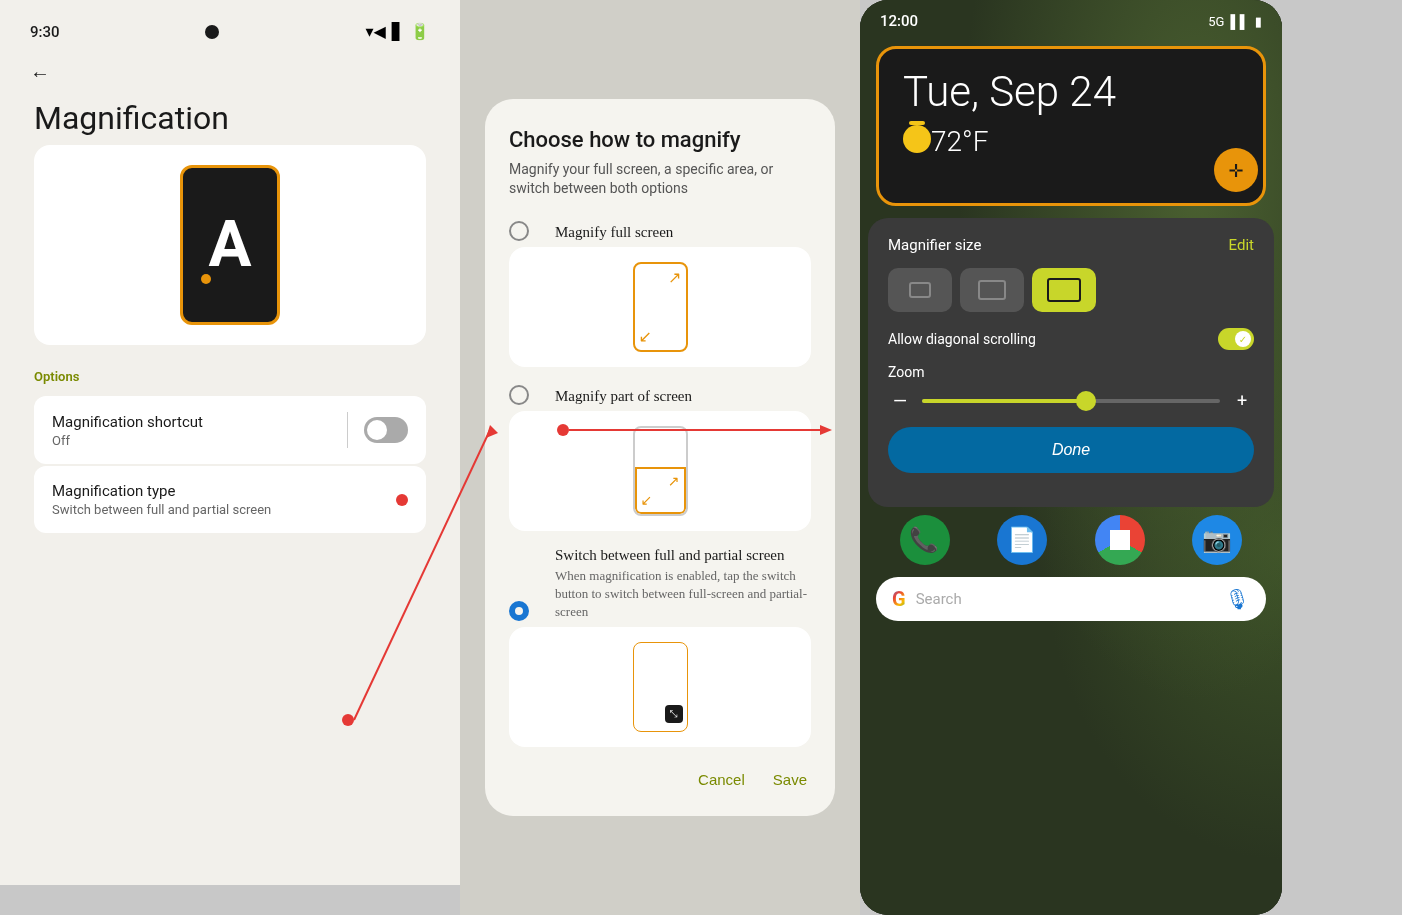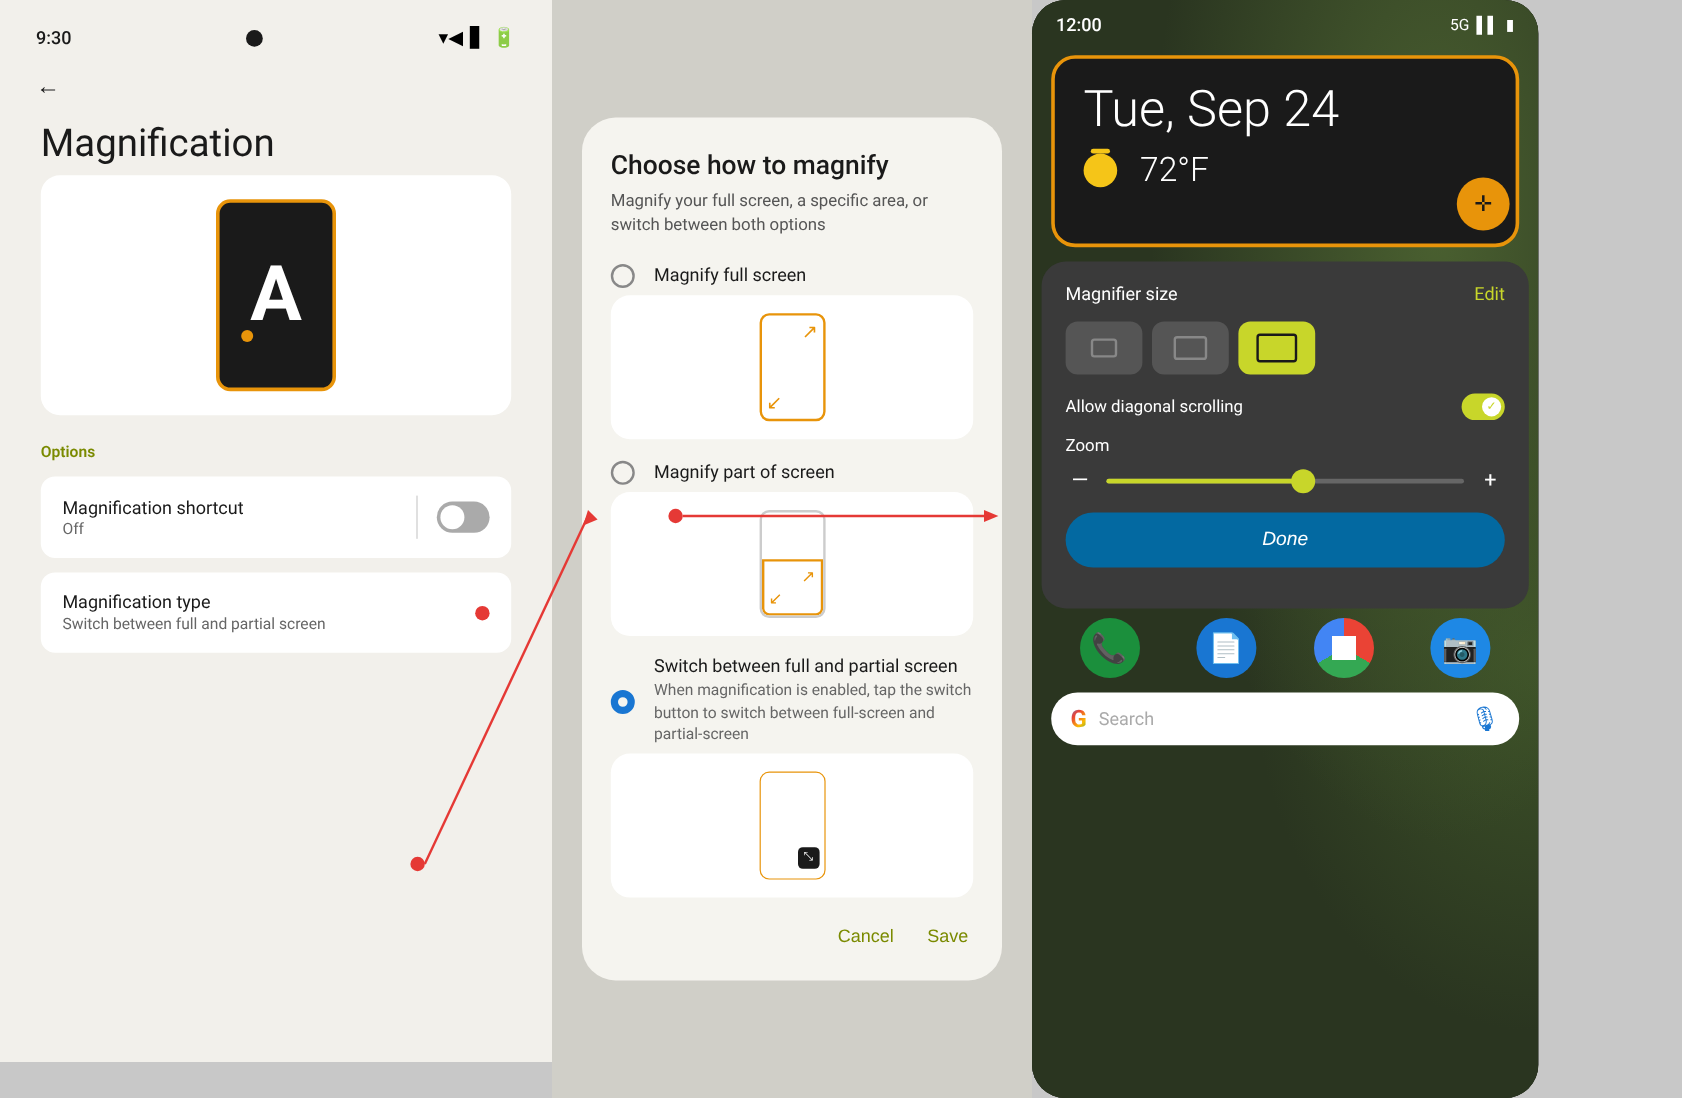--- a/index.html
+++ b/index.html
@@ -229,23 +229,24 @@
 
     .dialog-subtitle {
       font-size: 14px;
       color: #555;
       margin-bottom: 20px;
       line-height: 1.4;
     }
 
     .radio-option {
       display: flex;
-      align-items: center;
-      gap: 16px;
+      align-items: flex-end;
+      gap: 26px;
       margin-bottom: 6px;
+      font-family: Liberation Serif, serif;
     }
 
     .radio-circle {
       width: 20px;
       height: 20px;
       border-radius: 50%;
       border: 2px solid #888;
       flex-shrink: 0;
       margin-top: 2px;
     }
@@ -421,22 +422,22 @@
 
     .clock-date {
       font-size: 42px;
       font-weight: 300;
       color: #fff;
       line-height: 1.1;
     }
 
     .clock-weather {
       display: flex;
-      align-items: center;
-      gap: 19px;
+      align-items: flex-start;
+      gap: 0;
       margin-top: 10px;
     }
 
     .weather-icon-sun {
       width: 28px;
       height: 28px;
       background: #f5c518;
       border-radius: 50%;
       position: relative;
       flex-shrink: 0;
@@ -738,21 +739,21 @@
       <div class="setting-item-left">
         <div class="setting-item-title">Magnification shortcut</div>
         <div class="setting-item-subtitle">Off</div>
       </div>
       <div class="setting-divider"></div>
       <div class="toggle toggle-off">
         <div class="toggle-thumb"></div>
       </div>
     </div>
 
-    <div class="setting-item" style="margin-top:12px;">
+    <div class="setting-item" style="margin-top:2px;">
       <div class="setting-item-left">
         <div class="setting-item-title">Magnification type</div>
         <div class="setting-item-subtitle">Switch between full and partial screen</div>
       </div>
       <div class="red-dot-indicator"></div>
     </div>
 
   </div>
 </div>
 

